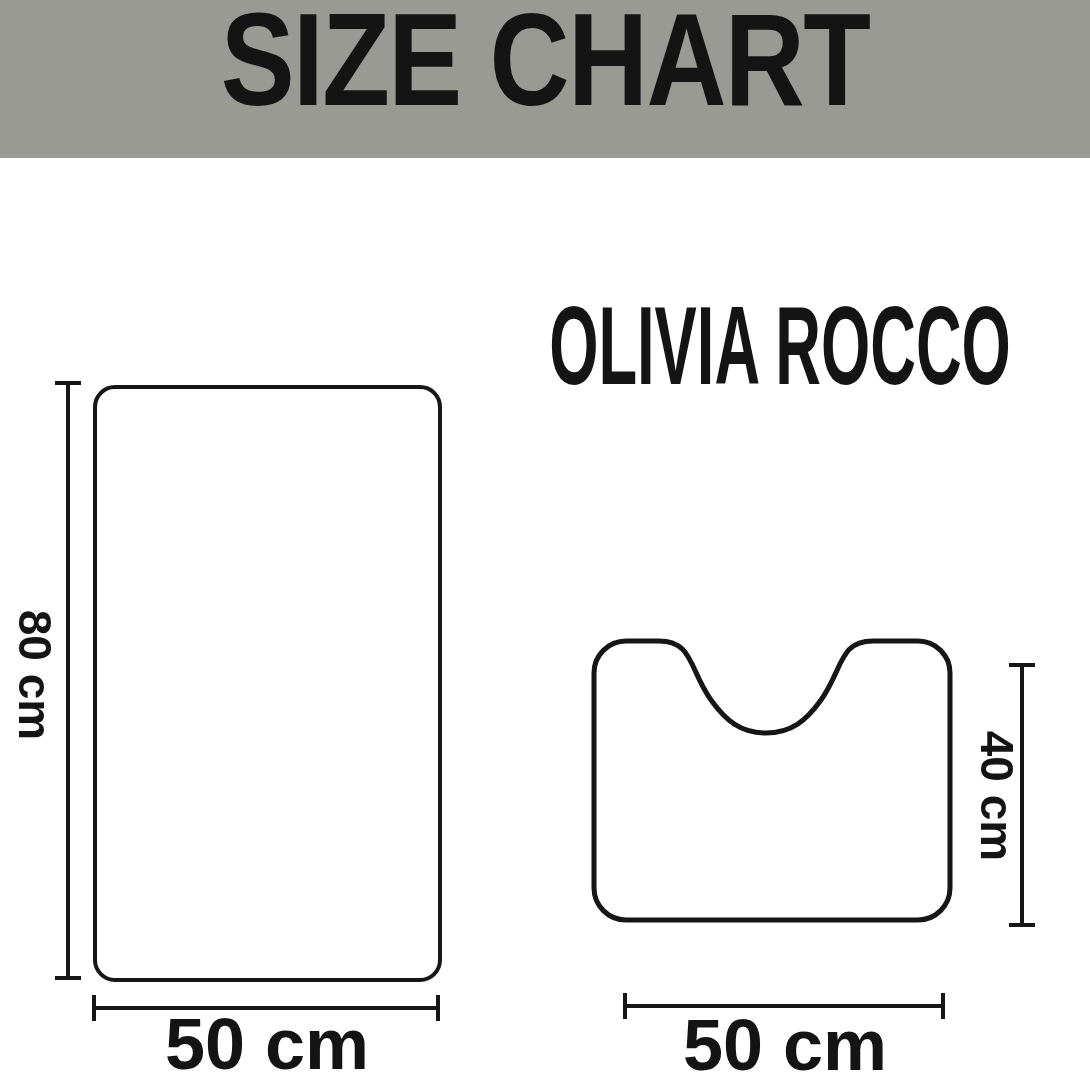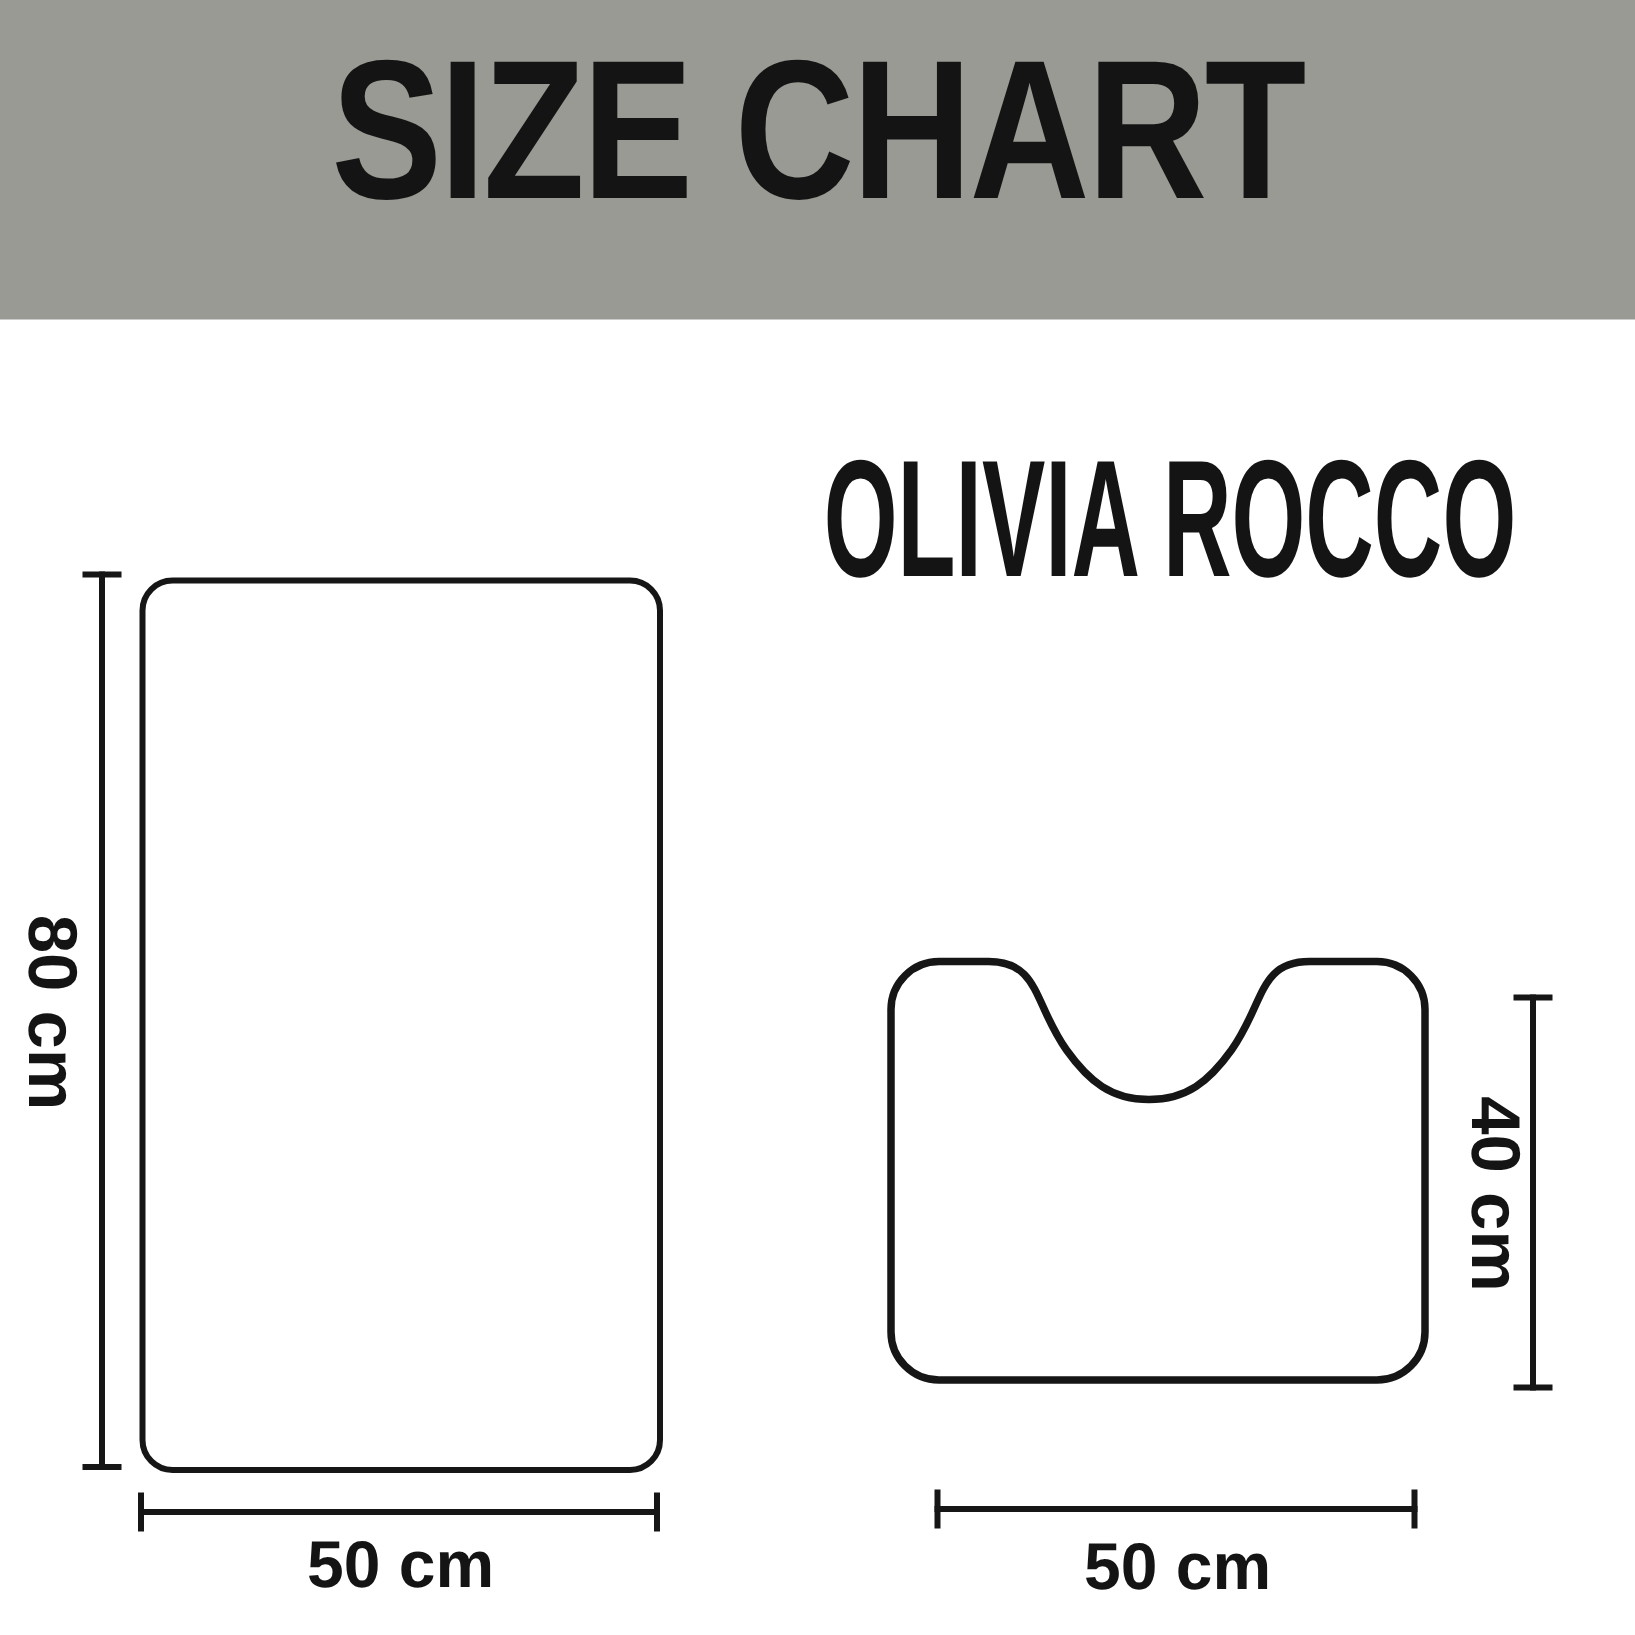--- a/index.html
+++ b/index.html
@@ -13,21 +13,21 @@
     width: 1090px;
     height: 1090px;
     background: #ffffff;
     overflow: hidden;
   }
 
   
   .banner {
     position: absolute;
     left: 0; top: 0;
-    width: 1090px; height: 213px;
+    width: 1090px; height: 158px;
     background: #9a9a95;
     display: flex;
     align-items: center;
     justify-content: center;
   }
   .banner-title {
     display: inline-block;
     margin-top: -40px;
     font-size: 132px;
     font-weight: bold;
@@ -87,21 +87,21 @@
     position: absolute;
     font-weight: bold;
     color: #141414;
     white-space: nowrap;
   }
   .dim-label.rot {
     font-size: 46px;
     transform: translate(-50%, -50%) rotate(90deg);
   }
   .dim-label.flat {
-    font-size: 44px;
+    font-size: 72px;
     transform: translate(-50%, -50%);
   }
   #label-bath-height     { left: 35px;  top: 675px; }
   #label-bath-width      { left: 267px; top: 1044px; }
   #label-pedestal-height { left: 997px; top: 796px; }
   #label-pedestal-width  { left: 785px; top: 1045px; }
 </style>
 </head>
 <body>
 

